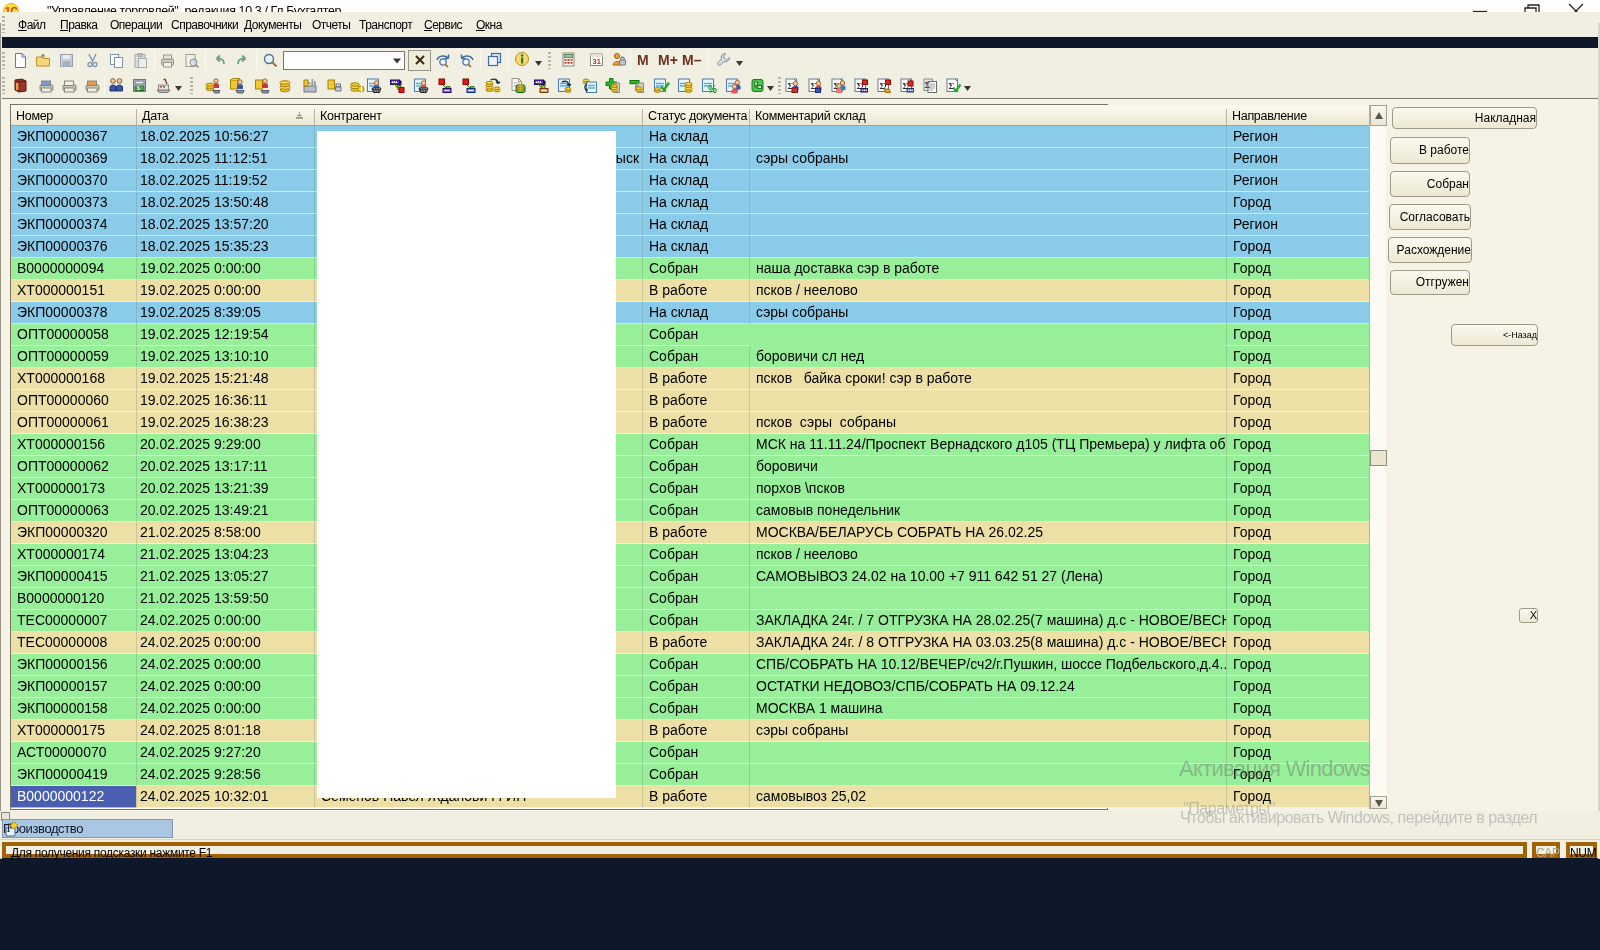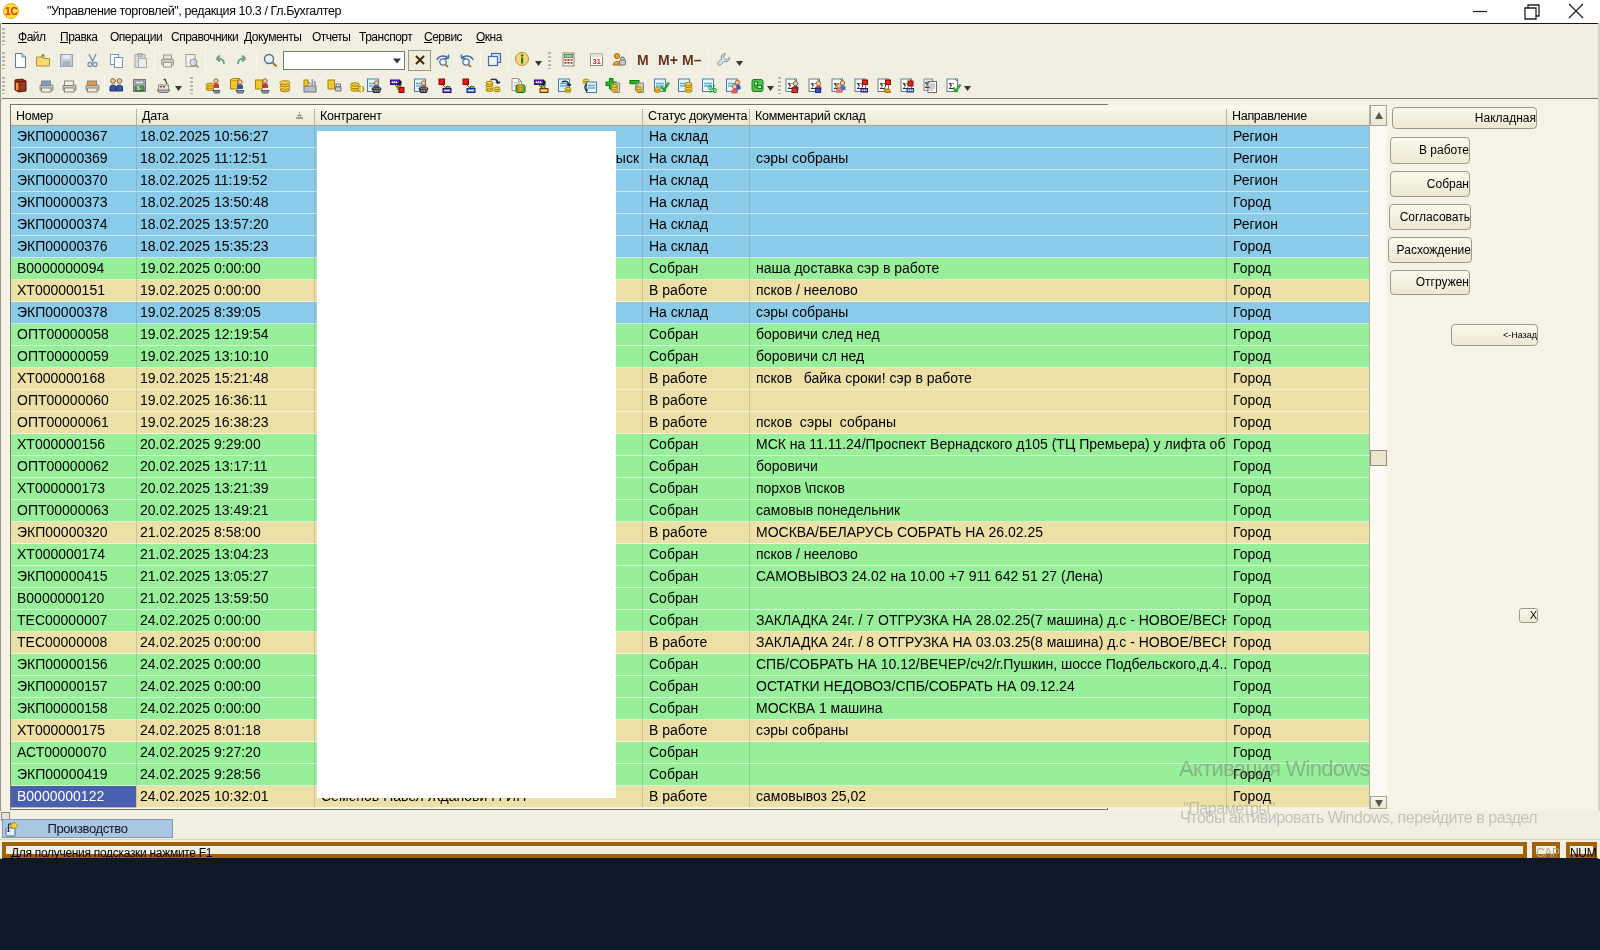--- a/index.html
+++ b/index.html
@@ -4,21 +4,21 @@
 *{margin:0;padding:0;box-sizing:border-box;}
 html,body{width:1600px;height:950px;background:#fff;overflow:hidden;}
 body{font-family:"Liberation Sans",sans-serif;-webkit-font-smoothing:antialiased;}
 #scr{position:relative;width:1600px;height:950px;background:#0f172a;}
 
 #title{position:absolute;left:0;top:0;width:1600px;height:23px;background:#fff;}
 #title .txt{position:absolute;left:47px;top:4px;font-size:12.5px;letter-spacing:-0.4px;color:#000;}
 #ico1c{position:absolute;left:3px;top:3px;width:16px;height:16px;}
 .winbtn{position:absolute;top:0;height:23px;}
 
-#menu{position:absolute;left:0;top:24px;width:1600px;height:25px;background:#f1efe2;}
+#menu{position:absolute;left:0;top:12px;width:1600px;height:25px;background:#f1efe2;}
 #menu span.mi{position:absolute;top:6px;font-size:12px;letter-spacing:-0.5px;color:#000;}
 #menu u{text-decoration:underline;}
 
 #tb1{position:absolute;left:0;top:48px;width:1600px;height:25px;background:#f1efe2;}
 #tb2{position:absolute;left:0;top:73px;width:1600px;height:25px;background:#f1efe2;}
 .ic{position:absolute;width:17px;height:17px;}
 .sep{position:absolute;top:3px;width:1px;height:19px;background:#cfccba;border-right:1px solid #fbfaf2;}
 .grip{position:absolute;top:4px;width:3px;height:17px;background:repeating-linear-gradient(to bottom,#b9b5a4 0,#b9b5a4 2px,transparent 2px,transparent 4px);}
 .mtext{position:absolute;top:4px;font-weight:bold;font-size:14px;color:#6b3020;}
 
@@ -53,21 +53,21 @@
 
 #wbox{position:absolute;left:317px;top:131px;width:299px;height:667px;background:#fff;z-index:30;}
 
 .btn{position:absolute;background:linear-gradient(#fbf9ee,#ede8d3);border:1px solid #9c9a88;border-radius:4px;font-size:12px;color:#000;text-align:right;z-index:5;}
 
 #wm1{position:absolute;left:1179px;top:756px;z-index:40;color:rgba(110,110,110,0.44);font-size:22px;letter-spacing:-0.7px;}
 #wm2{position:absolute;left:1180px;top:809px;z-index:40;color:rgba(140,140,140,0.46);font-size:16px;letter-spacing:-0.45px;}
 #wm3{position:absolute;left:1183px;top:800px;z-index:40;color:rgba(140,140,140,0.46);font-size:16px;letter-spacing:-0.45px;}
 
 #tabbar{position:absolute;left:0;top:811px;width:1600px;height:28px;background:#f1efe2;}
-#tab{position:absolute;left:2px;top:8px;width:171px;height:19px;background:#a9c6e2;border:1px solid #8498b2;font-size:13px;letter-spacing:-0.4px;color:#101826;line-height:17px;text-align:center;}
+#tab{position:absolute;left:2px;top:8px;width:171px;height:19px;background:#a9c6e2;border:1px solid #8498b2;font-size:13px;letter-spacing:-0.4px;color:#101826;line-height:17px;}
 #status{position:absolute;left:0;top:839px;width:1600px;height:19px;background:#f1efe2;border-top:1px solid #d8d5c6;}
 .sbox{position:absolute;top:2px;height:16px;border:4px solid #a16207;font-size:12px;line-height:15px;letter-spacing:-0.3px;}
 </style></head>
 <body>
 <div id="scr">
 <div id="title">
 <svg id="ico1c" width="16" height="16">
         <circle cx="8" cy="8" r="7.5" fill="#ffdf3c" stroke="#d8b520"></circle>
         <text x="2" y="12" font-size="10" font-weight="bold" fill="#e03010" font-family="Liberation Sans">1С</text>
       </svg>
@@ -632,21 +632,20 @@
           <div class="c c3"></div>
           <div class="c c4">На склад</div>
           <div class="c c5">сэры собраны</div>
           <div class="c c6">Город</div>
         </div>
 <div class="r g">
           <div class="c c1">ОПТ00000058</div>
           <div class="c c2">19.02.2025 12:19:54</div>
           <div class="c c3"></div>
           <div class="c c4">Собран</div>
-          <div class="c c5">боровичи след нед</div>
           <div class="c c6">Город</div>
         </div>
 <div class="r g">
           <div class="c c1">ОПТ00000059</div>
           <div class="c c2">19.02.2025 13:10:10</div>
           <div class="c c3"></div>
           <div class="c c4">Собран</div>
           <div class="c c5">боровичи сл нед</div>
           <div class="c c6">Город</div>
         </div>

